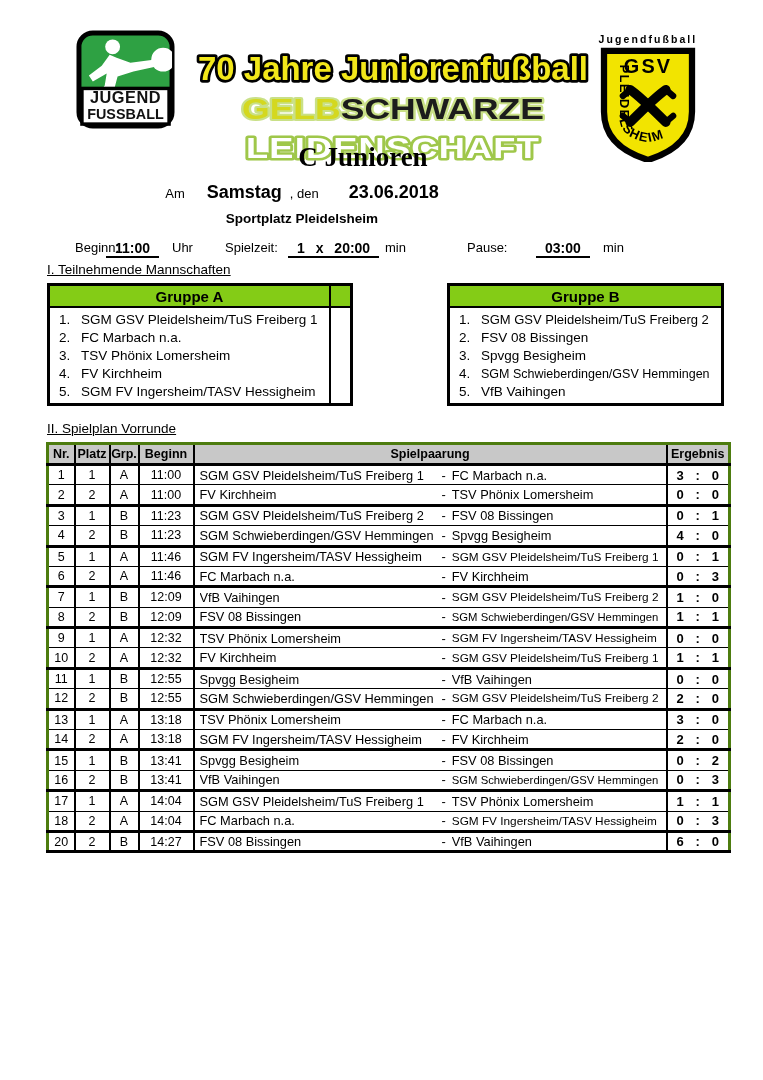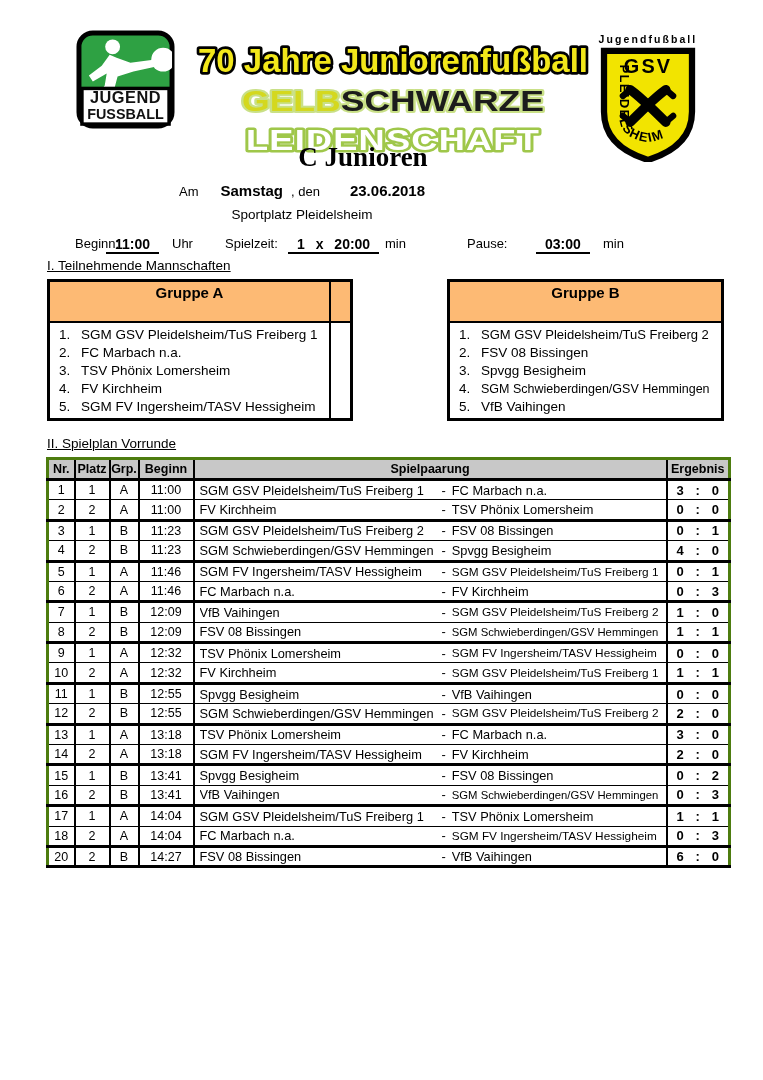--- a/index.html
+++ b/index.html
@@ -4,51 +4,51 @@
 <style>
   * { box-sizing: border-box; }
   html,body { margin:0; padding:0; }
   body {
     width:763px; height:1080px; background:#ffffff; color:#000;
     font-family:"Liberation Sans", sans-serif; position:relative; overflow:hidden;
   }
   
   .header { display:flex; align-items:flex-start; padding:30px 70px 0 76px; height:132px; }
   .logo-left { width:118px; flex:0 0 auto; }
-  .title-block { flex:1; display:flex; flex-direction:column; align-items:center; margin-top:6px; }
+  .title-block { flex:1; display:flex; flex-direction:column; align-items:center; margin-top:14px; }
   .title-block svg { display:block; }
   .logo-right { width:112px; flex:0 0 auto; text-align:center; }
   
   .page-title {
     width:726px; text-align:center; font-family:"Liberation Serif", serif;
     font-weight:bold; font-size:27px; margin-top:10px;
   }
   
   .info-block { width:604px; text-align:center; }
   .date-line { margin-top:9px; font-size:13px; }
-  .date-line .b { font-weight:bold; font-size:15px; }
+  .date-line .b { font-weight:bold; font-size:18px; }
   .date-line .gap1 { display:inline-block; width:22px; }
   .date-line .gap2 { display:inline-block; width:8px; }
   .date-line .gap3 { display:inline-block; width:30px; }
-  .venue-line { margin-top:8px; font-size:13.5px; }
+  .venue-line { margin-top:8px; font-size:13.5px;font-weight:bold; }
   .settings-line { position:relative; height:22px; margin-top:14px; font-size:13px;text-align:center; }
   .settings-line span { position:absolute; white-space:nowrap; }
   .uval { font-weight:bold; font-size:14px; border-bottom:2px solid #000; padding:0 9px; }
   .wsp { word-spacing:7px; }
   
   .sec-heading { margin-left:47px; font-size:13.5px; text-decoration:underline; }
   .sec1 { }
   .sec2 { margin-top:15px; }
   
   .groups-row { display:flex; margin-left:47px; margin-top:6px; }
   .group { border:3px solid #000; position:relative; }
   .group-a { width:306px; }
   .group-b { width:277px; margin-left:94px; }
   .g-header {
-    background:#fdba74; border-bottom:2px solid #000; height:41px;
+    background:#84cc16; border-bottom:2px solid #000; height:22px;
     text-align:center; font-weight:bold; font-size:15px; line-height:22px;
   }
   .group-a .g-header { padding-right:21px; }
   .g-side {
     position:absolute; top:0; right:0; bottom:0; width:21px;
     border-left:2px solid #000;
   }
   .g-body { padding:2px 0 2px 9px; }
   .group-a .g-body { padding-right:30px; }
   .group-b .g-body { padding-right:5px; }

